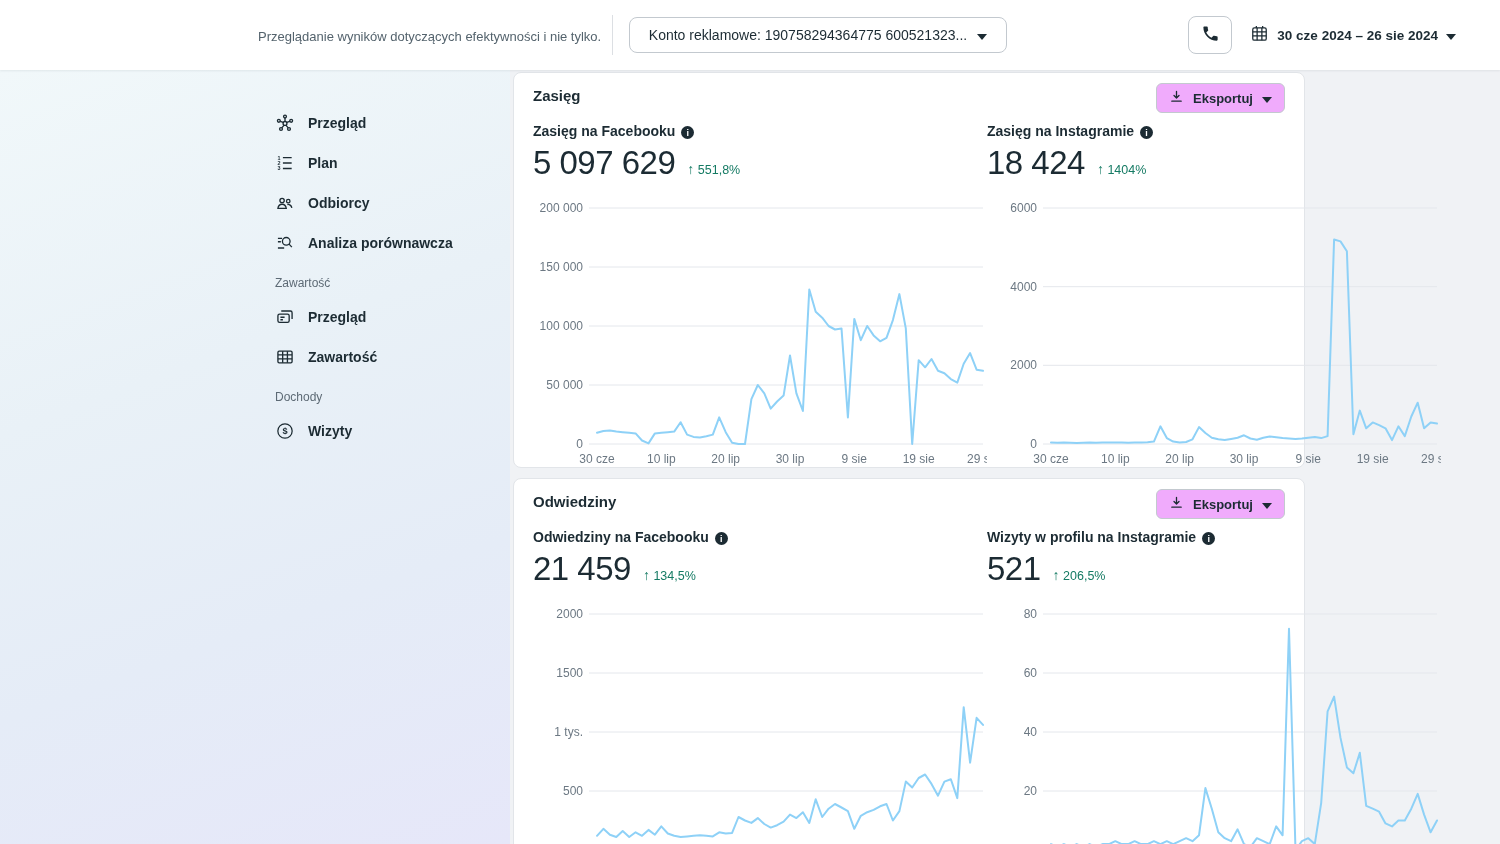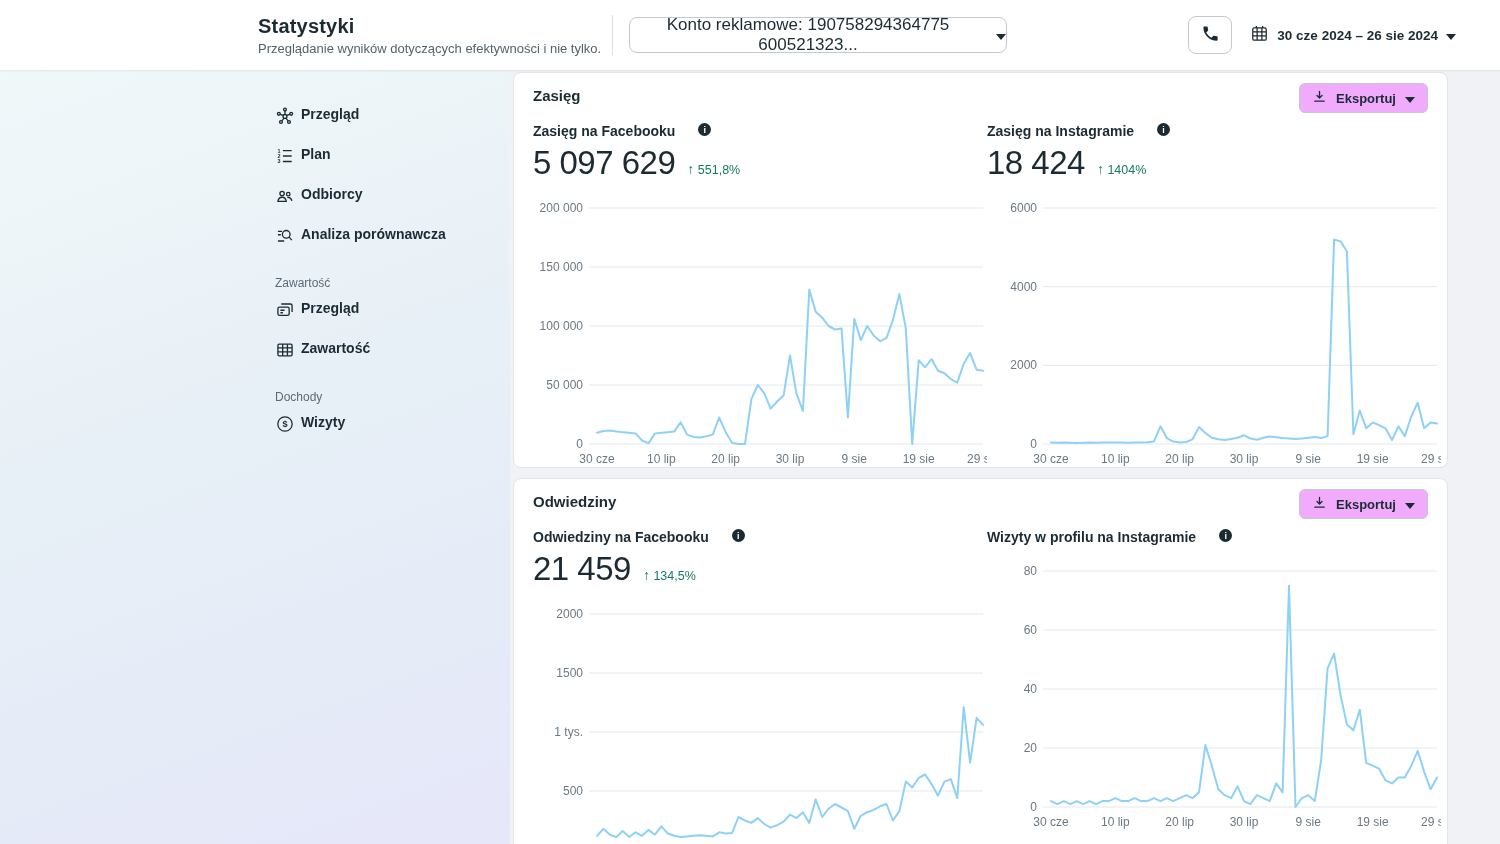--- a/index.html
+++ b/index.html
@@ -8,71 +8,70 @@
 
   
   .header { position:absolute; top:0; left:0; width:1500px; height:70px; background:#fff;
     display:flex; align-items:center; z-index:5; box-shadow:0 1px 2px rgba(28,43,51,.08); }
   .title-block { margin-left:258px; width:352px; }
   .page-title { font-size:20px; font-weight:bold; letter-spacing:.2px; }
   .page-subtitle { font-size:13px; color:#54636d; margin-top:3px; }
   .header-divider { width:1px; height:40px; background:#dcdfe3; margin:0 16px 0 2px; }
   .account-dropdown { width:378px; height:36px; border:1px solid #c3c9cf; border-radius:8px;
     background:#fff; display:flex; align-items:center; justify-content:center; gap:10px;
-    font-size:17px; color:#1c2b33; cursor:pointer; font-family:inherit; }
+    font-size:14px; color:#1c2b33; cursor:pointer; font-family:inherit; }
   .right-group { margin-left:auto; margin-right:44px; display:flex; align-items:center; }
   .phone-btn { width:44px; height:38px; border:1px solid #c3c9cf; border-radius:8px; background:#fff;
     display:flex; align-items:center; justify-content:center; cursor:pointer; color:#1c2b33; }
   .date-group { display:flex; align-items:center; gap:8px; margin-left:18px; cursor:pointer; }
   .date-text { font-size:13.5px; font-weight:600; }
   .caret { display:inline-block; }
 
   
   .sidebar { position:absolute; top:70px; left:0; width:510px; height:774px;
     background:linear-gradient(160deg,#f1f8fa 0%,#e9f1f7 38%,#e5ecf7 68%,#e6e7f9 100%); }
   .nav { position:absolute; left:264px; top:36px; width:230px; }
-  .nav-item { height:34px; margin-bottom:6px; display:flex; align-items:flex-start; gap:6px;
+  .nav-item { height:34px; margin-bottom:6px; display:flex; align-items:center; gap:13px;
     padding-left:11px; border-radius:8px; font-size:14px; font-weight:bold; cursor:pointer; color:#1c2b33; }
   .nav-item.selected { background:var(--selected-nav,#2e4150); color:#fff; }
   .nav-icon { width:20px; height:20px; display:flex; align-items:center; justify-content:center; }
   .nav-icon svg { display:block; }
   .nav-section { font-size:12px; color:#5d6a75; font-weight:normal; margin:16px 0 10px 11px; }
 
   
   .main { position:absolute; top:70px; left:510px; width:990px; height:774px;
     background:#f0f2f5; overflow:hidden; }
-  .card { margin-left:3px; width:935px; background:#fff; border:1px solid #e2e5e9;
+  .card { margin-left:3px; width:792px; background:#fff; border:1px solid #e2e5e9;
     border-radius:8px; padding:10px 19px 0 19px; }
   .card-1 { margin-top:2px; height:396px; }
   .card-2 { margin-top:10px; height:430px; }
   .card-head { display:flex; align-items:flex-start; justify-content:space-between; }
   .card-title { font-size:15px; font-weight:bold; padding-top:4px; }
   .export-btn { height:30px; border:1px solid #c3c9cf; border-radius:6px; background:#f0abfc;
     display:flex; align-items:center; gap:9px; padding:0 12px; font-size:13px; font-weight:600;
     color:#1c2b33; cursor:pointer; font-family:inherit; }
   .metrics-row { display:flex; margin-top:10px; }
   .metric-col { width:470px; }
-  .metric-label-row { display:flex; align-items:flex-start; gap:23px; }
+  .metric-label-row { display:flex; align-items:flex-end; gap:6px; }
   .metric-label { font-size:14px; font-weight:bold; }
   .info-icon { width:13px; height:13px; border-radius:50%; background:var(--text-dark,#1c2b33);
     color:#fff; font-size:9px; font-weight:bold; display:inline-flex; align-items:center;
     justify-content:center; cursor:pointer; }
   .metric-value-row { display:flex; align-items:baseline; gap:12px; margin-top:5px; }
   .metric-value { font-size:33px; font-weight:400; letter-spacing:-.5px; color:#1c2b33; }
   .metric-delta { font-size:12.5px; color:var(--positive,#147a63); }
   .metric-delta .arrow { font-size:14px; }
   .chart { margin-top:14px;text-align:center; }
   .chart svg text.tick { font-size:12px; fill:#6c7883; font-family:"Liberation Sans","DejaVu Sans",sans-serif; }
 </style>
 </head>
 <body>
 
 <header class="header">
   <div class="title-block">
-    <div class="page-title">Statystyki</div>
     <div class="page-subtitle">Przeglądanie wyników dotyczących efektywności i nie tylko.</div>
   </div>
   <div class="header-divider"></div>
   <button class="account-dropdown">
     <span>Konto reklamowe: 190758294364775 600521323...</span>
     <span class="caret"><svg width="10" height="6" viewBox="0 0 10 6">
           <path d="M0 0h10L5 6z" fill="#1c2b33"></path>
         </svg></span>
   </button>
   <div class="right-group">
@@ -293,20 +292,24 @@
               <text class="tick" x="385.7" y="267" text-anchor="middle">19 sie</text>
               <text class="tick" x="450.0" y="267" text-anchor="middle">29 sie</text>
               <polyline points="64.0,233.8 70.4,226.8 76.9,232.7 83.3,235.0 89.7,229.1 96.2,235.0 102.6,230.3 109.0,233.8 115.5,227.9 121.9,232.7 128.3,224.4 134.8,231.5 141.2,233.8 147.6,235.0 154.1,234.4 160.5,233.8 166.9,233.3 173.4,233.8 179.8,234.4 186.2,230.3 192.7,231.5 199.1,230.9 205.5,215.0 212.0,218.5 218.4,220.9 224.8,216.1 231.3,222.0 237.7,225.6 244.1,223.2 250.6,219.7 257.0,212.6 263.4,216.1 269.9,210.2 276.3,220.9 282.7,197.3 289.2,215.0 295.6,206.7 302.0,202.0 308.5,205.5 314.9,209.1 321.3,226.8 327.8,213.8 334.2,210.2 340.6,207.9 347.1,204.3 353.5,202.0 359.9,218.5 366.4,209.1 372.8,179.6 379.2,185.5 385.7,176.0 392.1,172.5 398.5,181.9 405.0,193.7 411.4,179.6 417.8,177.2 424.3,196.1 430.7,105.2 437.1,160.7 443.6,115.8 450.0,122.9" fill="none" stroke="#8ed1f7" stroke-width="2" stroke-linejoin="round" stroke-linecap="round"></polyline>
             </svg></div>
     </div>
         <div class="metric-col">
       <div class="metric-label-row">
         <span class="metric-label">Wizyty w profilu na Instagramie</span>
         <span class="info-icon">i</span>
       </div>
+      <div class="metric-value-row">
+        <span class="metric-value">521</span>
+        <span class="metric-delta"><span class="arrow">↑</span> <span>206,5%</span></span>
+      </div>
       <div class="chart"><svg width="454" height="278" viewBox="0 0 454 278">
               <line x1="56" y1="12.0" x2="450" y2="12.0" stroke="#e4e7ec" stroke-width="1"></line>
               <text class="tick" x="50" y="16.0" text-anchor="end">80</text>
               <line x1="56" y1="71.0" x2="450" y2="71.0" stroke="#e4e7ec" stroke-width="1"></line>
               <text class="tick" x="50" y="75.0" text-anchor="end">60</text>
               <line x1="56" y1="130.0" x2="450" y2="130.0" stroke="#e4e7ec" stroke-width="1"></line>
               <text class="tick" x="50" y="134.0" text-anchor="end">40</text>
               <line x1="56" y1="189.0" x2="450" y2="189.0" stroke="#e4e7ec" stroke-width="1"></line>
               <text class="tick" x="50" y="193.0" text-anchor="end">20</text>
               <line x1="56" y1="248.0" x2="450" y2="248.0" stroke="#e4e7ec" stroke-width="1"></line>

